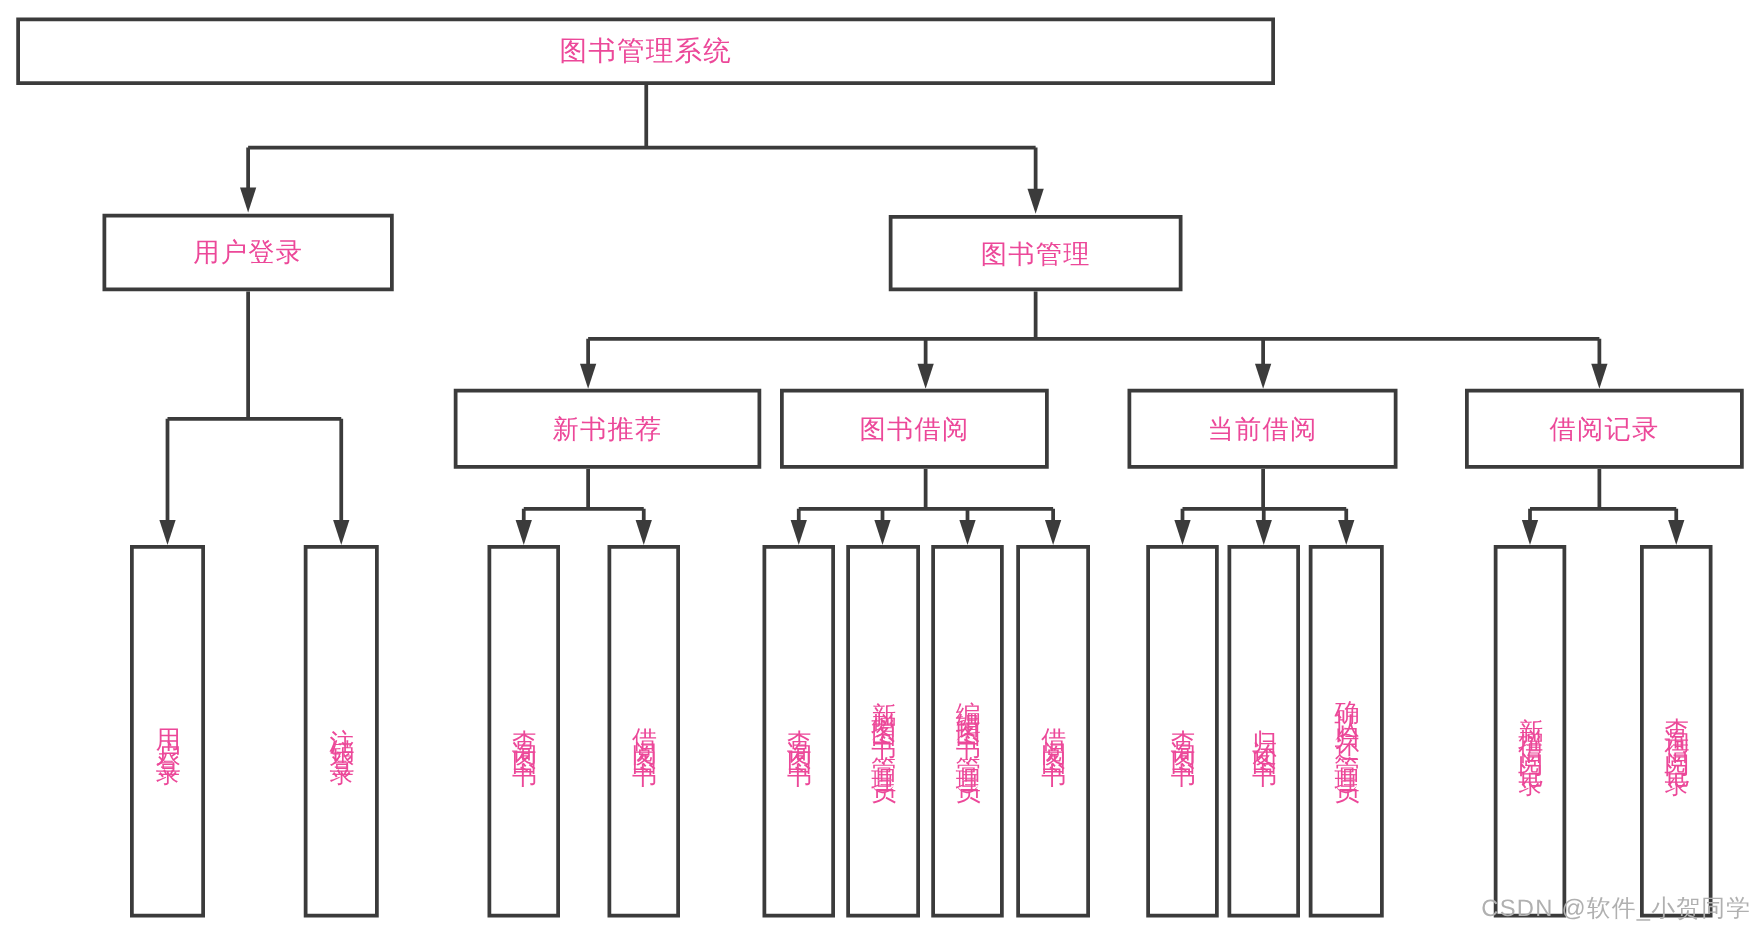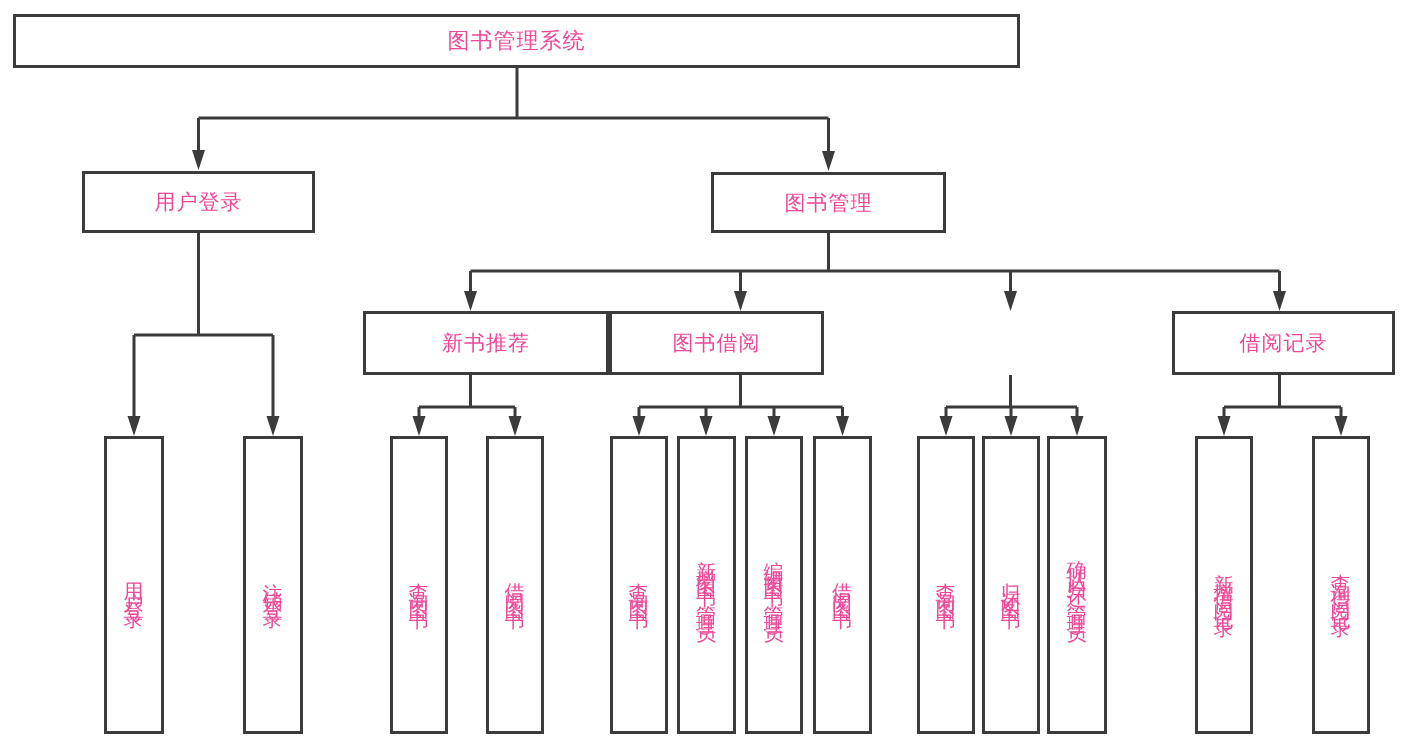--- a/index.html
+++ b/index.html
@@ -40,21 +40,21 @@
     font-size: 20px;
     letter-spacing: 9px;
     line-height: 1;
     white-space: nowrap;
   }
   
   .p-root        { left: 13px;   top: 14px;  width: 1007px; height: 54px; }
   .p-user-login  { left: 82px;   top: 171px; width: 233px;  height: 62px; }
   .p-book-mgmt   { left: 711px;  top: 172px; width: 235px;  height: 61px; font-family: Liberation Serif, serif; }
   .p-new-book    { left: 363px;  top: 311px; width: 246px;  height: 64px; }
-  .p-book-borrow { left: 609px;  top: 311px; width: 215px;  height: 64px; }
+  .p-book-borrow { left: 624px;  top: 311px; width: 215px;  height: 64px; }
   .p-current     { left: 902px;  top: 311px; width: 216px;  height: 64px; }
   .p-records     { left: 1172px; top: 311px; width: 223px;  height: 64px; }
   .leaf { top: 436px; height: 298px; }
   .p-a1 { left: 104px;  width: 60px; }
   .p-a2 { left: 243px;  width: 60px; }
   .p-b1 { left: 390px;  width: 58px; }
   .p-b2 { left: 486px;  width: 58px; }
   .p-c1 { left: 610px;  width: 58px; }
   .p-c2 { left: 677px;  width: 59px; }
   .p-c3 { left: 745px;  width: 58px; }
@@ -142,20 +142,23 @@
   <div class="box p-book-mgmt">
     <span class="h-label">图书管理</span>
   </div>
 
   <div class="box p-new-book">
     <span class="h-label">新书推荐</span>
   </div>
   <div class="box p-book-borrow">
     <span class="h-label">图书借阅</span>
   </div>
+  <div class="box p-current">
+    <span class="h-label">当前借阅</span>
+  </div>
   <div class="box p-records">
     <span class="h-label">借阅记录</span>
   </div>
 
   <div class="box v-box leaf p-a1">
     <span>用户登录</span>
   </div>
   <div class="box v-box leaf p-a2">
     <span>注销登录</span>
   </div>
@@ -190,13 +193,14 @@
     <span>确认归还（管理员）</span>
   </div>
 
   <div class="box v-box leaf p-e1">
     <span>新增借阅记录</span>
   </div>
   <div class="box v-box leaf p-e2">
     <span>查询借阅记录</span>
   </div>
 
+  <div id="watermark">CSDN @软件_小贺同学</div>
 </div>
 
 </body></html>

